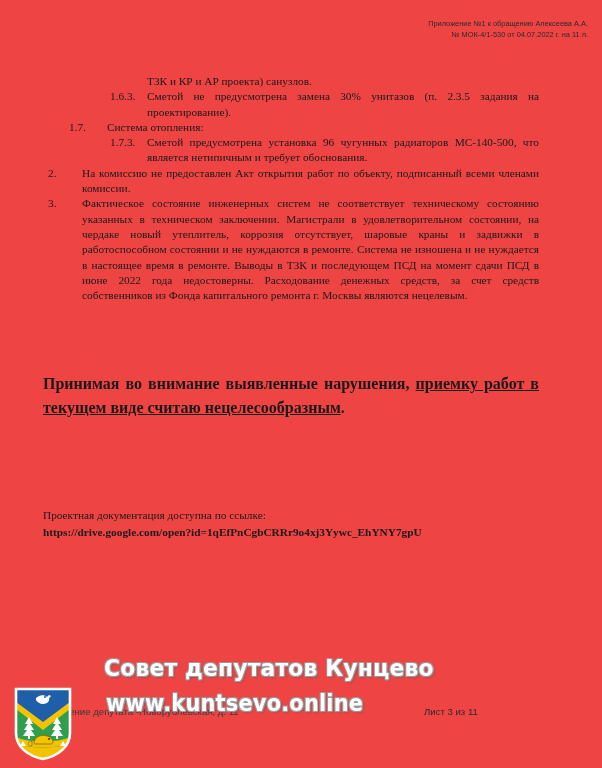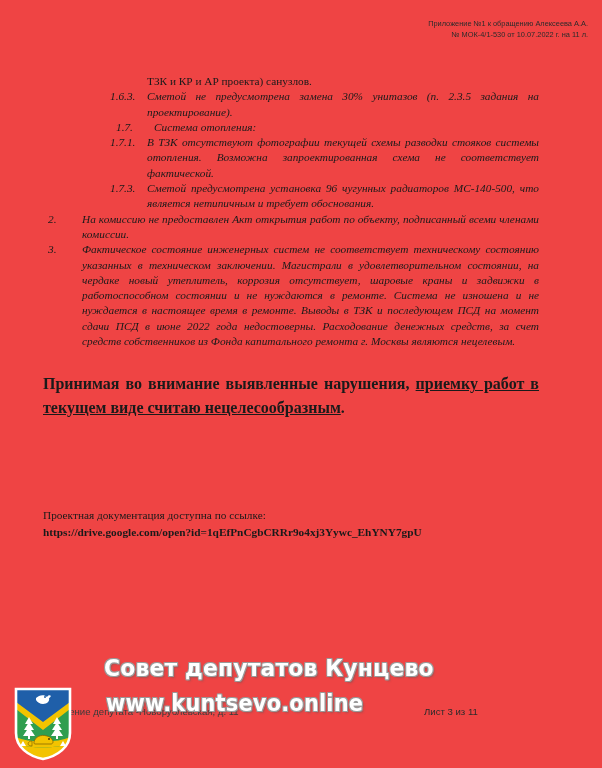--- a/index.html
+++ b/index.html
@@ -37,21 +37,20 @@
     left: 0;
     width: 602px;
   }
 
   .para {
     display: flex;
     align-items: flex-start;
     font-size: 11.3px;
     line-height: 1.355;
     text-align: justify;
-    font-style: italic;
   }
   .para .num {
     flex: 0 0 auto;
     text-align: left;
   }
   .para .txt {
     flex: 1 1 auto;
     text-align: justify;
   }
 
@@ -61,21 +60,21 @@
     width: 392px;
     font-size: 11.3px;
     line-height: 1.355;
   }
 
   
   .lvl3 { margin-left: 110px; width: 429px; }
   .lvl3 .num { width: 37px; }
 
   
-  .lvl2 { margin-left: 116px; width: 456px; }
+  .lvl2 { margin-left: 69px; width: 456px; }
   .lvl2 .num { width: 38px; }
 
   
   .lvl1 { margin-left: 48px; width: 491px; }
   .lvl1 .num { width: 34px; }
 
   
   .conclusion {
     position: absolute;
     top: 372px;
@@ -187,41 +186,37 @@
     font-size: 22.5px;
   }
 </style>
 </head>
 <body>
 
 <div class="page">
 
   <div class="doc-header">
     <div>Приложение №1 к обращению Алексеева А.А.</div>
-    <div>№ МОК-4/1-530 от 10.07.2022 г. на 11 л.</div>
+    <div>№ МОК-4/1-530 от 04.07.2022 г. на 11 л.</div>
   </div>
 
   <div class="doc-body">
 
     <div class="cont-l3">ТЗК и КР и АР проекта) санузлов.</div>
 
     <div class="para lvl3">
       <span class="num">1.6.3.</span>
       <span class="txt">Сметой не предусмотрена замена 30% унитазов (п. 2.3.5 задания на проектирование).</span>
     </div>
 
     <div class="para lvl2">
       <span class="num">1.7.</span>
       <span class="txt">Система отопления:</span>
     </div>
 
-    <div class="para lvl3">
-      <span class="num">1.7.1.</span>
-      <span class="txt">В ТЗК отсутствуют фотографии текущей схемы разводки стояков системы отопления. Возможна запроектированная схема не соответствует фактической.</span>
-    </div>
 
 
     <div class="para lvl3">
       <span class="num">1.7.3.</span>
       <span class="txt">Сметой предусмотрена установка 96 чугунных радиаторов МС-140-500, что является нетипичным и требует обоснования.</span>
     </div>
 
     <div class="para lvl1">
       <span class="num">2.</span>
       <span class="txt">На комиссию не предоставлен Акт открытия работ по объекту, подписанный всеми членами комиссии.</span>

